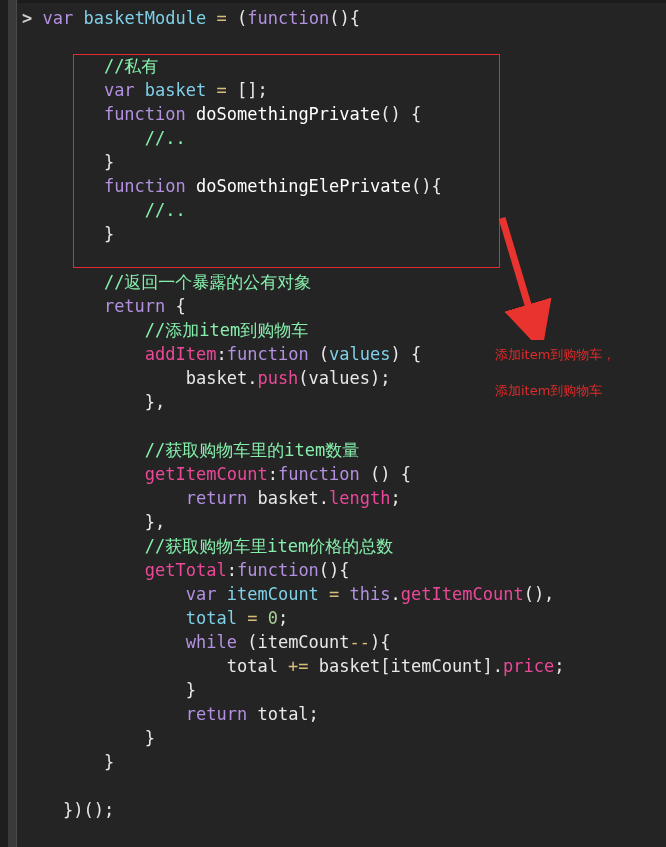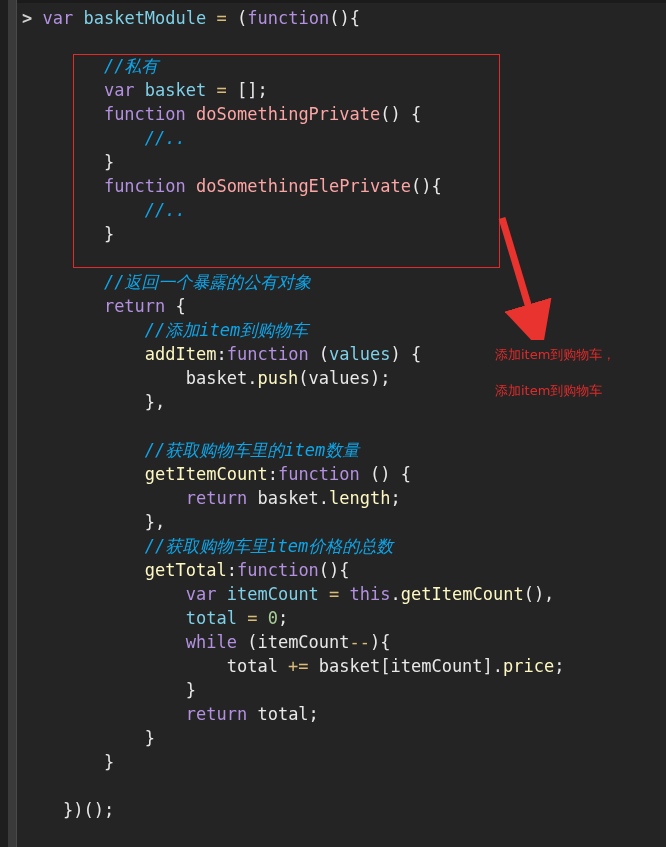--- a/index.html
+++ b/index.html
@@ -41,28 +41,28 @@
     white-space: pre;
     color: #e8e8e8;
   }
   .ln {
     height: 24px;
     padding-left: 14px;
     white-space: pre;
   }
   .prompt { color: #cfcfcf; font-weight: bold; }
   .kw    { color: #b391e0; }            
-  .fn    { color: #fca5a5; }            
-  .prop  { color: #fef9c3; }            
+  .fn    { color: #ffffff; }            
+  .prop  { color: #ec4899; }            
   .ident { color: #7fd0e8; }            
   .param { color: #7fd0e8; text-align: right; }            
   .op    { color: #d9bc7a; }            
   .num   { color: #a8cf97; }            
   .plain { color: #e8e8e8; }            
-  .cmt   { color: #0ea5e9; font-style: italic; }
+  .cmt   { color: #86efac; }
 
   
   #private-box {
     position: absolute;
     left: 65px; top: 54px;
     width: 427px; height: 214px;
     border: 1.5px solid #e02b2b;
     box-sizing: border-box;
     pointer-events: none;
   }

